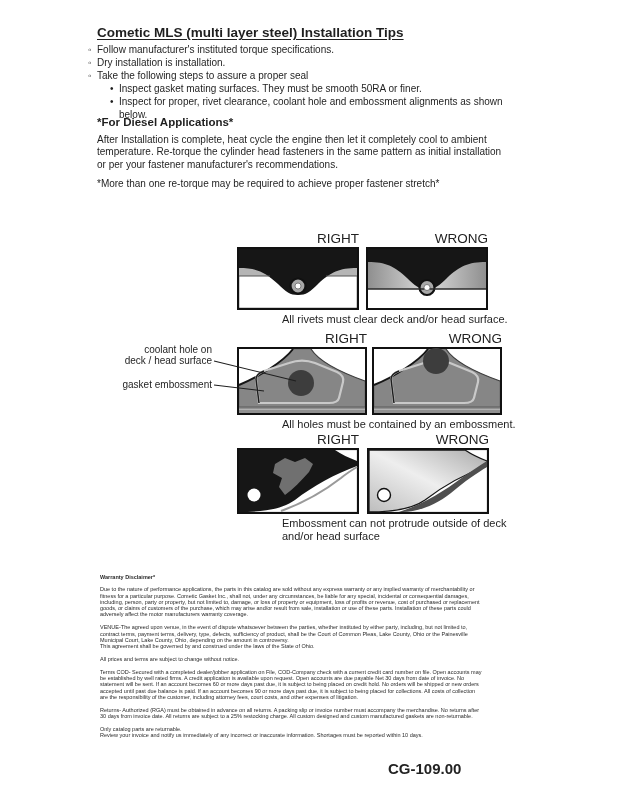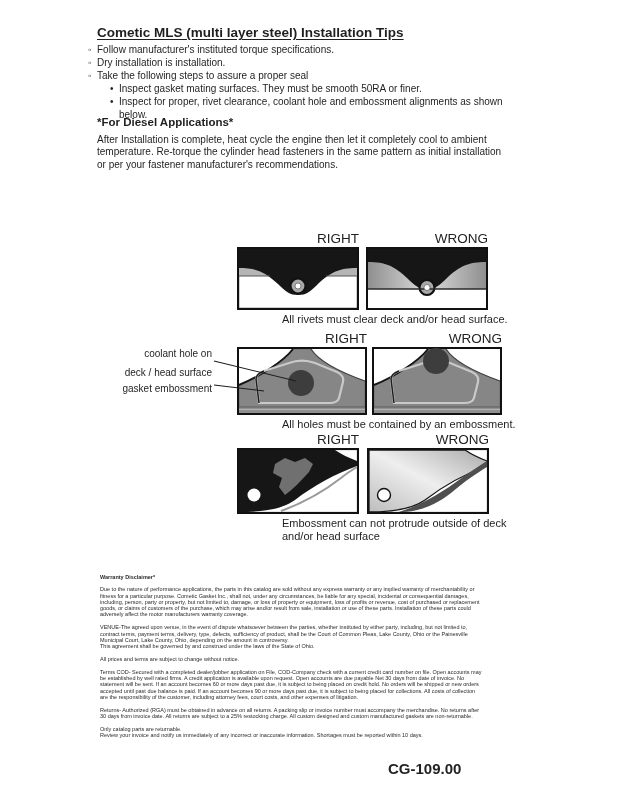--- a/index.html
+++ b/index.html
@@ -31,21 +31,21 @@
   #d1 .dlabels span + span{margin-left:7px;}
   #d2 .dlabels span + span{margin-left:5px;}
   #d3 .dlabels span + span{margin-left:8px;}
   .panels{display:flex;}
   #d1 .panels svg + svg{margin-left:7px;}
   #d2 .panels svg + svg{margin-left:5px;}
   #d3 .panels svg + svg{margin-left:8px;}
   .panels svg{display:block;}
   .caption{font-size:11px;line-height:12.5px;margin-top:3px;white-space:pre-line;margin-left:45px;}
   
-  .callout{position:absolute;font-size:10px;line-height:19px;text-align:right;white-space:pre-line;}
+  .callout{position:absolute;font-size:10px;line-height:11px;text-align:right;white-space:pre-line;}
   #callout-coolant{left:100px;top:344px;width:112px;}
   #callout-emboss{left:100px;top:379px;width:112px;}
   #leader-lines{position:absolute;left:0;top:0;pointer-events:none;}
   
   .warranty{position:absolute;left:100px;top:574px;width:432px;font-size:5.5px;line-height:6.3px;color:#2a2a2a;}
   .warranty .wh{font-weight:700;margin:0 0 6px 0;}
   .warranty p{margin:0 0 6.5px 0;white-space:pre-line;}
   
   .docnum{position:absolute;left:388px;top:760px;font-size:15px;color:#222;font-weight:bold;}
 </style>
@@ -77,20 +77,21 @@
       <span class="marker">•</span>
       <span>Inspect for proper, rivet clearance, coolant hole and embossment alignments as shown below.</span>
     </div>
   </div>
 
   <div class="diesel">
     <div class="dh">*For Diesel Applications*</div>
     <p>After Installation is complete, heat cycle the engine then let it completely cool to ambient
 temperature. Re-torque the cylinder head fasteners in the same pattern as initial installation
 or per your fastener manufacturer's recommendations.</p>
+    <p>*More than one re-torque may be required to achieve proper fastener stretch*</p>
   </div>
 
   <div class="diagram" id="d1">
     <div class="dlabels">
       <span>RIGHT</span>
       <span>WRONG</span>
     </div>
     <div class="panels">
       <svg width="122" height="63" viewBox="0 0 122 63">
         <rect x="1" y="1" width="120" height="61" fill="#ffffff" stroke="#111" stroke-width="2.4"></rect>

